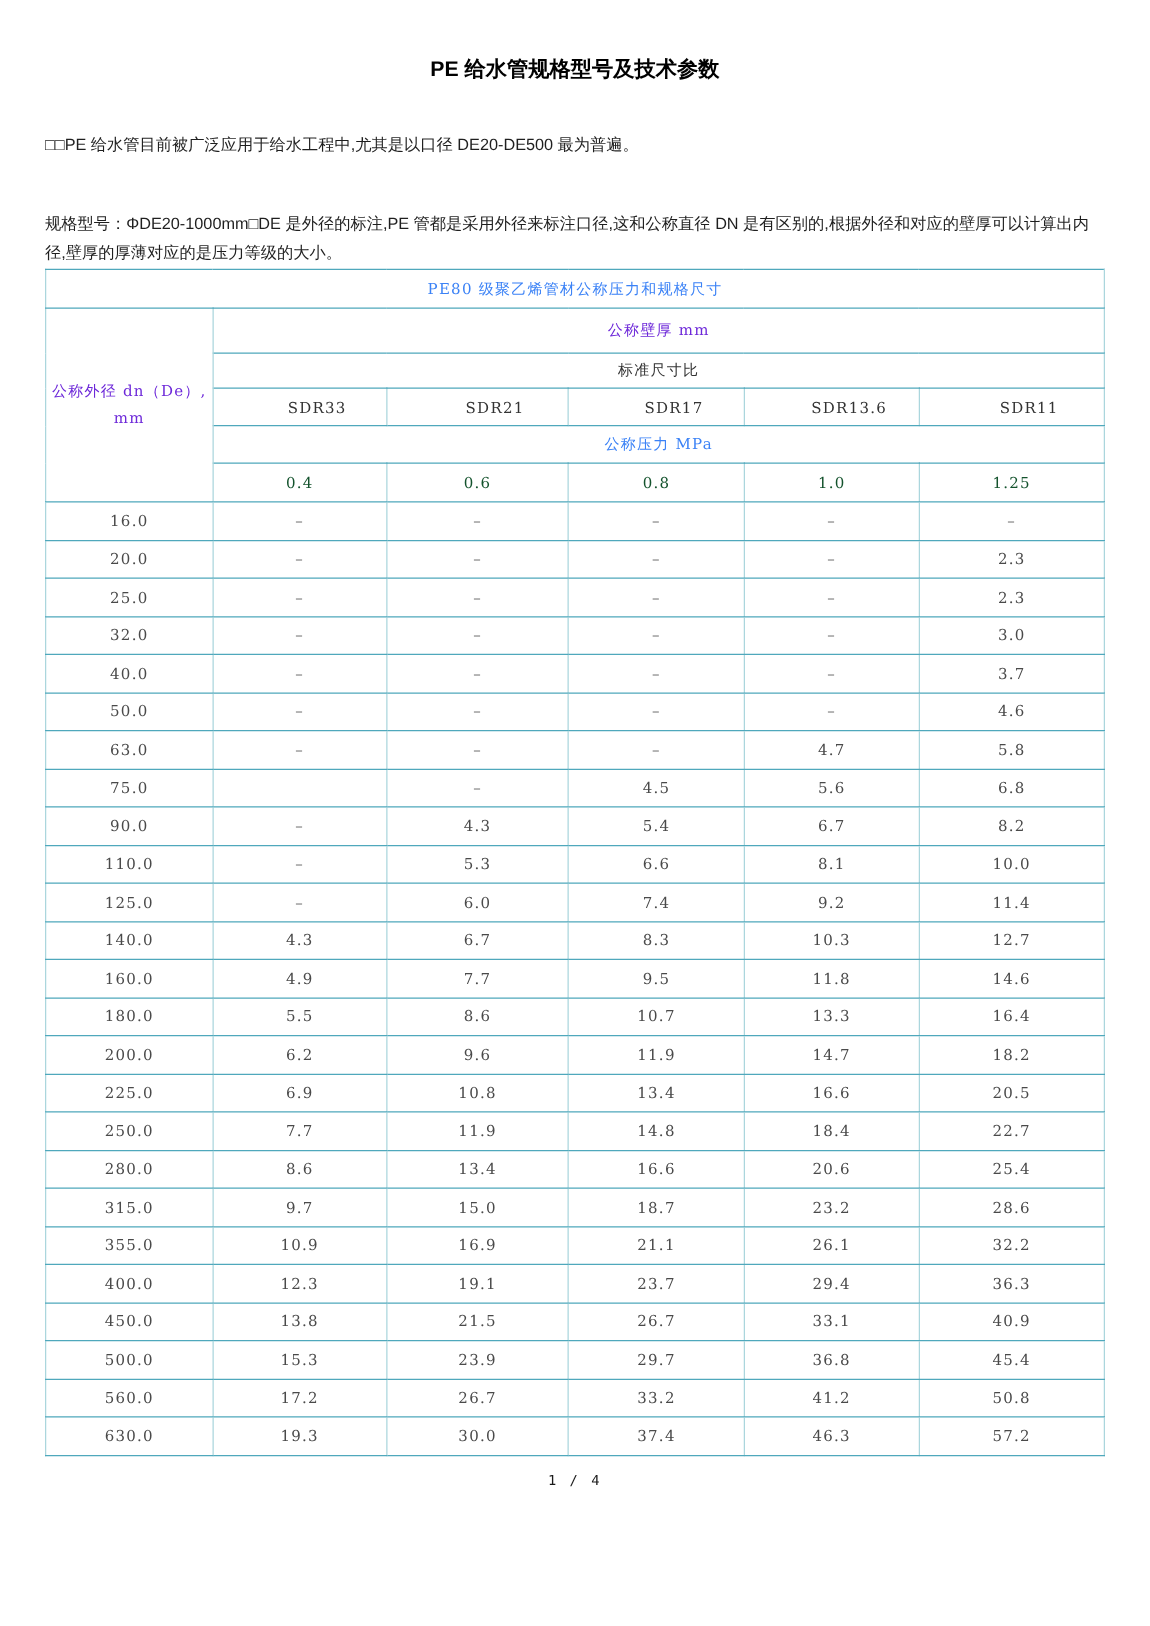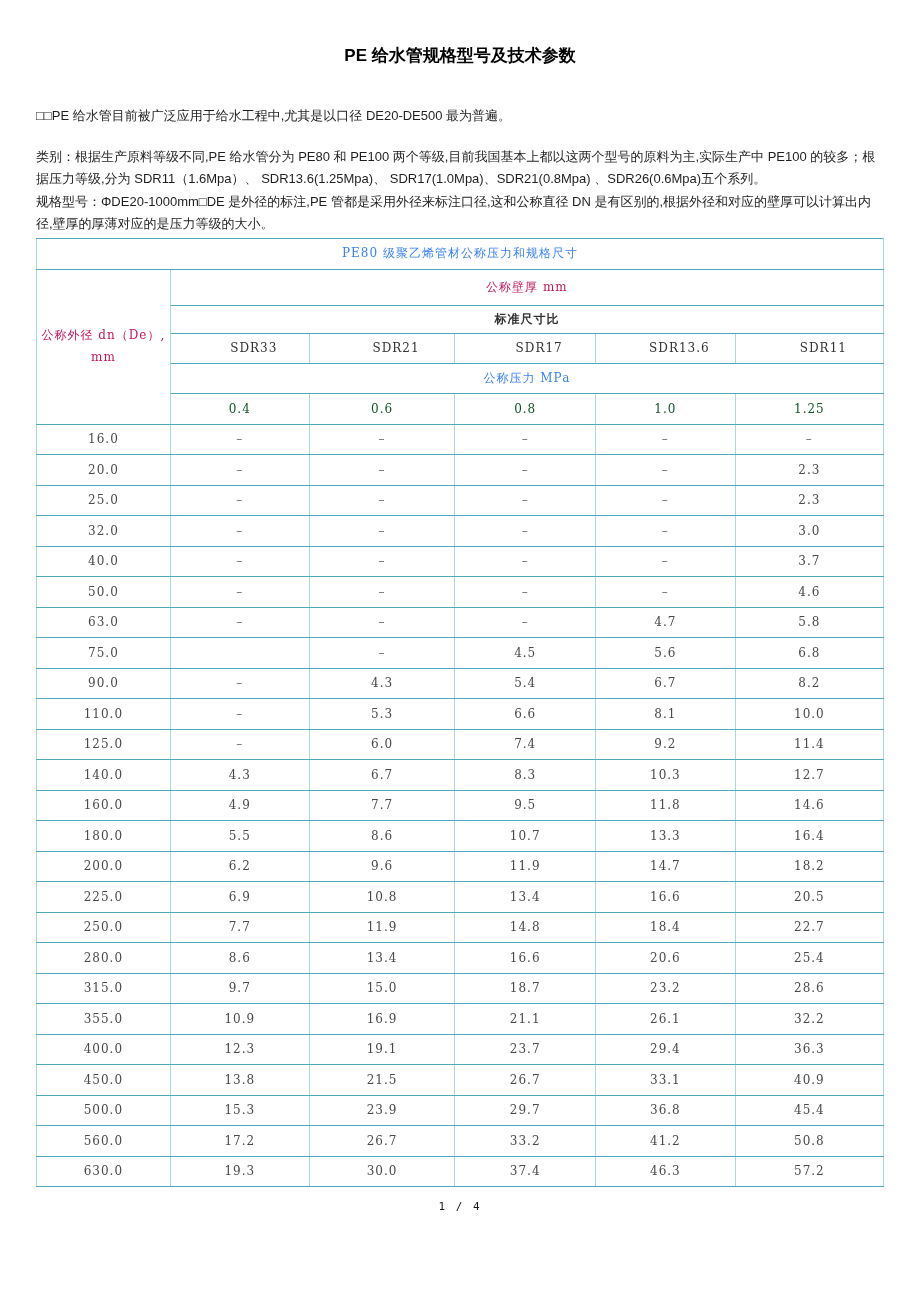--- a/index.html
+++ b/index.html
@@ -22,22 +22,22 @@
     font-size:12px;color:#3a3a3a;
   }
   .spec-table td{
     border-top:1.5px solid #4fa8bc;border-bottom:1.5px solid #4fa8bc;
     border-left:1px solid #abd6dd;border-right:1px solid #abd6dd;
     text-align:center;vertical-align:middle;padding:0;
     letter-spacing:1px;overflow:hidden;
   }
   .spec-table{border:1.5px solid #4fa8bc;}
   tr.r-title td{height:30px;color:#3b82f6;}
-  tr.r-wall td{height:35px;color:#be185d;}
-  tr.r-sdrlab td{height:27px;color:#333;font-weight:bold;}
+  tr.r-wall td{height:35px;color:#6d28d9;}
+  tr.r-sdrlab td{height:27px;color:#333;}
   tr.r-sdr td{height:29px;color:#333;padding-left:28px;}
   tr.r-plab td{height:29px;color:#3b82f6;}
   tr.r-pval td{height:30px;color:#14532d;}
   td.dn-head{color:#333;line-height:1.8;}
   #rows-body td{height:29.5px;color:#4a4a4a;}
   #rows-body td.dash{color:#6e6e6e;}
   .page-number{
     margin-top:13px;text-align:center;font-size:11px;color:#1a1a1a;
     font-family:"DejaVu Sans Mono","Liberation Mono",monospace;letter-spacing:2px;
   }
@@ -45,21 +45,21 @@
 </head>
 <body>
 
 <div class="page">
 
   <h1 class="doc-title">PE 给水管规格型号及技术参数</h1>
 
   <p class="para para1">□□PE 给水管目前被广泛应用于给水工程中,尤其是以口径 DE20-DE500 最为普遍。</p>
 
   <div class="para para-block">
-    <span>类别：根据生产原料等级不同,PE 给水管分为 PE80 和 PE100 两个等级,目前我国基本上都以这两个型号的原料为主,实际生产中 PE100 的较多；根据压力等级,分为 SDR11（1.6Mpa）、 SDR13.6(1.25Mpa)、 SDR17(1.0Mpa)、SDR21(0.8Mpa) 、SDR26(0.6Mpa)五个系列。</span><br>
+    <br>
     <span>规格型号：ΦDE20-1000mm□DE 是外径的标注,PE 管都是采用外径来标注口径,这和公称直径 DN 是有区别的,根据外径和对应的壁厚可以计算出内径,壁厚的厚薄对应的是压力等级的大小。</span>
   </div>
 
   <table class="spec-table">
     <colgroup>
       <col style="width:15.8%">
       <col style="width:16.4%">
       <col style="width:17.2%">
       <col style="width:16.6%">
       <col style="width:16.5%">

